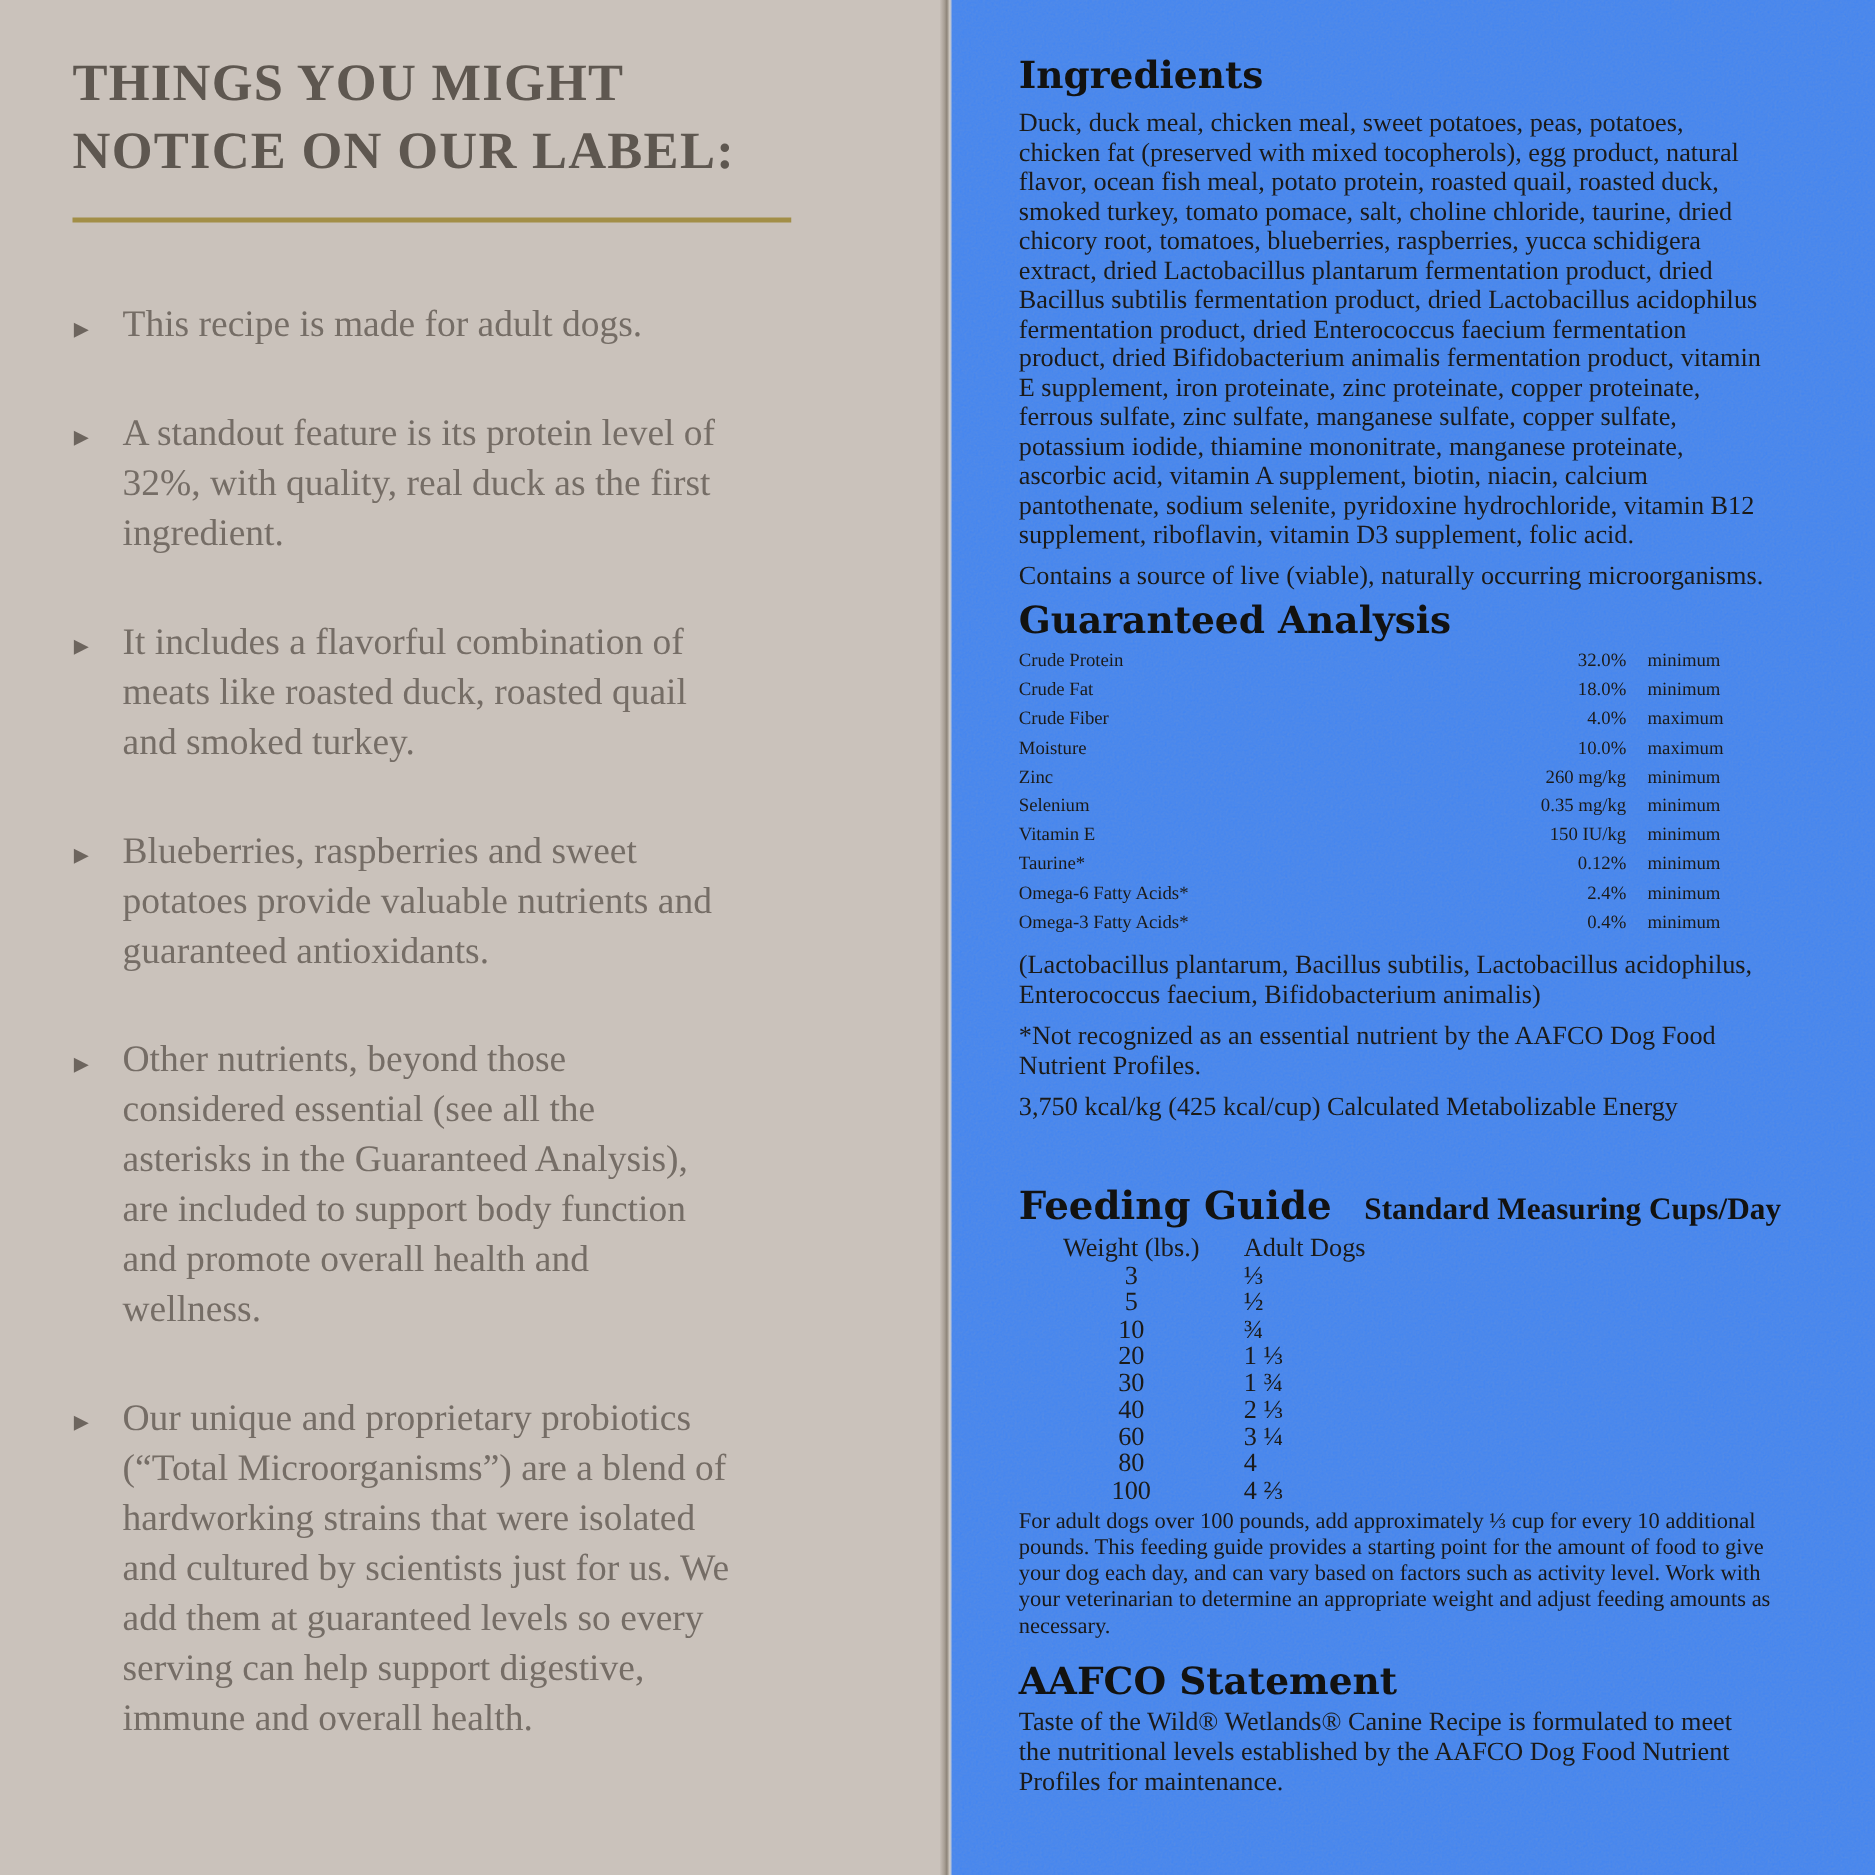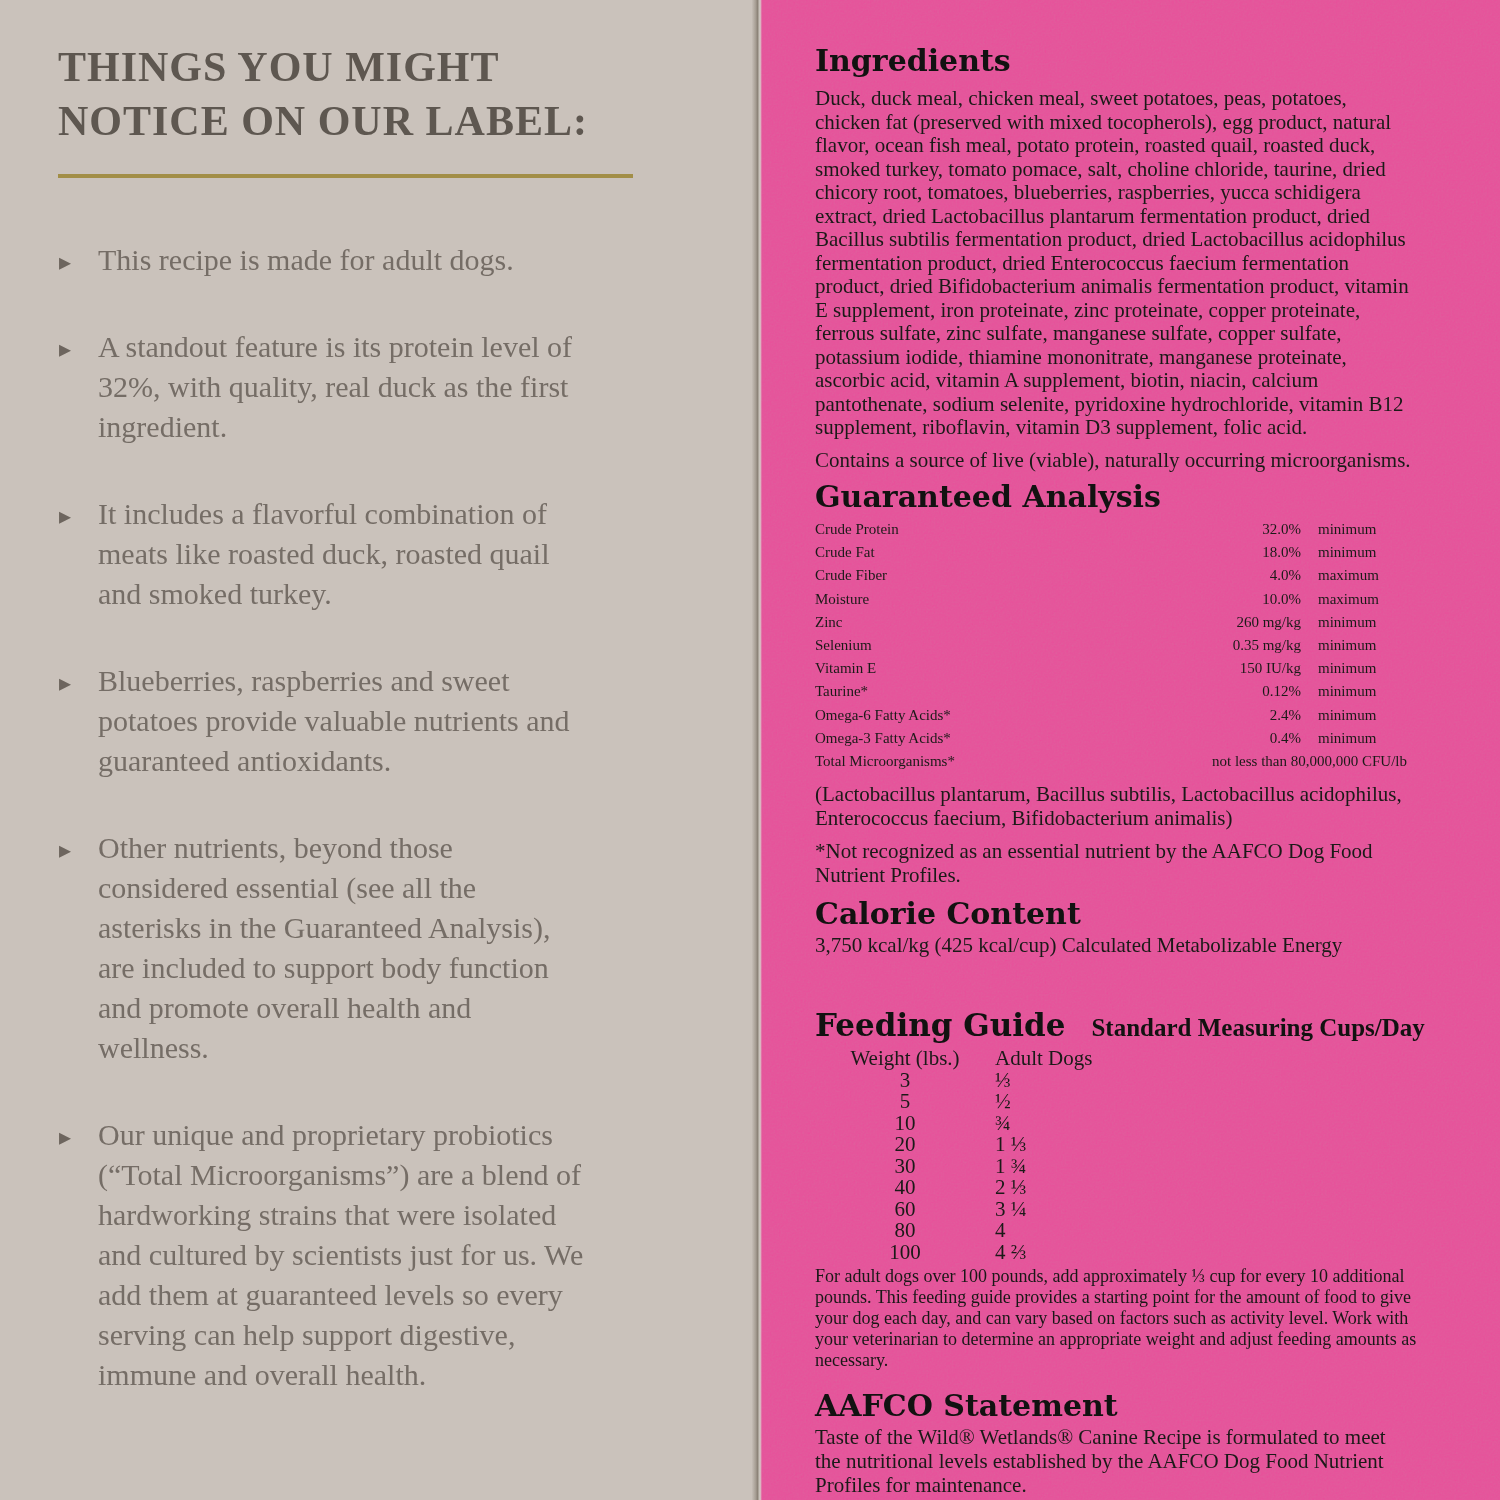--- a/index.html
+++ b/index.html
@@ -33,21 +33,21 @@
   }
   .bullet-icon {
     position:absolute; left:1px; top:2px; font-size:24px; color:#6d655e;
     font-family:"DejaVu Sans", sans-serif;
   }
   .bullet-text { white-space:pre-line; }
 
   
   .paper {
     position:absolute; left:752px; top:0; width:748px; height:1500px;
-    background:#ec4899;
+    background:#3b82f6;
   }
   .paper::before {
     content:""; position:absolute; left:0; top:0; bottom:0; width:10px; z-index:2;
     background:linear-gradient(90deg, #c6beb7 0%, #a89f95 35%, #8d8479 55%, #d8d3cc 80%, rgba(246,245,242,0) 100%);
   }
   .texture { position:absolute; left:0; top:0; z-index:0; }
   .paper-content {
     position:relative; z-index:1; padding:44px 0 0 63px; width:640px;
     color:#1b1a18;
   }
@@ -215,31 +215,26 @@
         <div class="ga-row">
           <span class="ga-label">Omega-6 Fatty Acids*</span>
           <span class="ga-val">2.4%</span>
           <span class="ga-q">minimum</span>
         </div>
         <div class="ga-row">
           <span class="ga-label">Omega-3 Fatty Acids*</span>
           <span class="ga-val">0.4%</span>
           <span class="ga-q">minimum</span>
         </div>
-        <div class="ga-row">
-          <span class="ga-label">Total Microorganisms*</span>
-          <span class="ga-val">not less than 80,000,000 CFU/lb</span>
-        </div>
       </div>
       <p class="txt ga-footnote">(Lactobacillus plantarum, Bacillus subtilis, Lactobacillus acidophilus, Enterococcus faecium, Bifidobacterium animalis)</p>
       <p class="txt ga-footnote">*Not recognized as an essential nutrient by the AAFCO Dog Food Nutrient Profiles.</p>
     </div>
 
     <div class="calorie-section">
-      <h2 class="section-heading">Calorie Content</h2>
       <p class="txt calorie-text">3,750 kcal/kg (425 kcal/cup) Calculated Metabolizable Energy</p>
     </div>
 
     <div class="feeding-guide-section">
       <div class="fg-heading-row">
         <h2 class="feeding-guide-heading">Feeding Guide</h2>
         <h3 class="feeding-guide-subheading">Standard Measuring Cups/Day</h3>
       </div>
       <div class="fg-table">
         <div class="fg-row fg-header-row">

